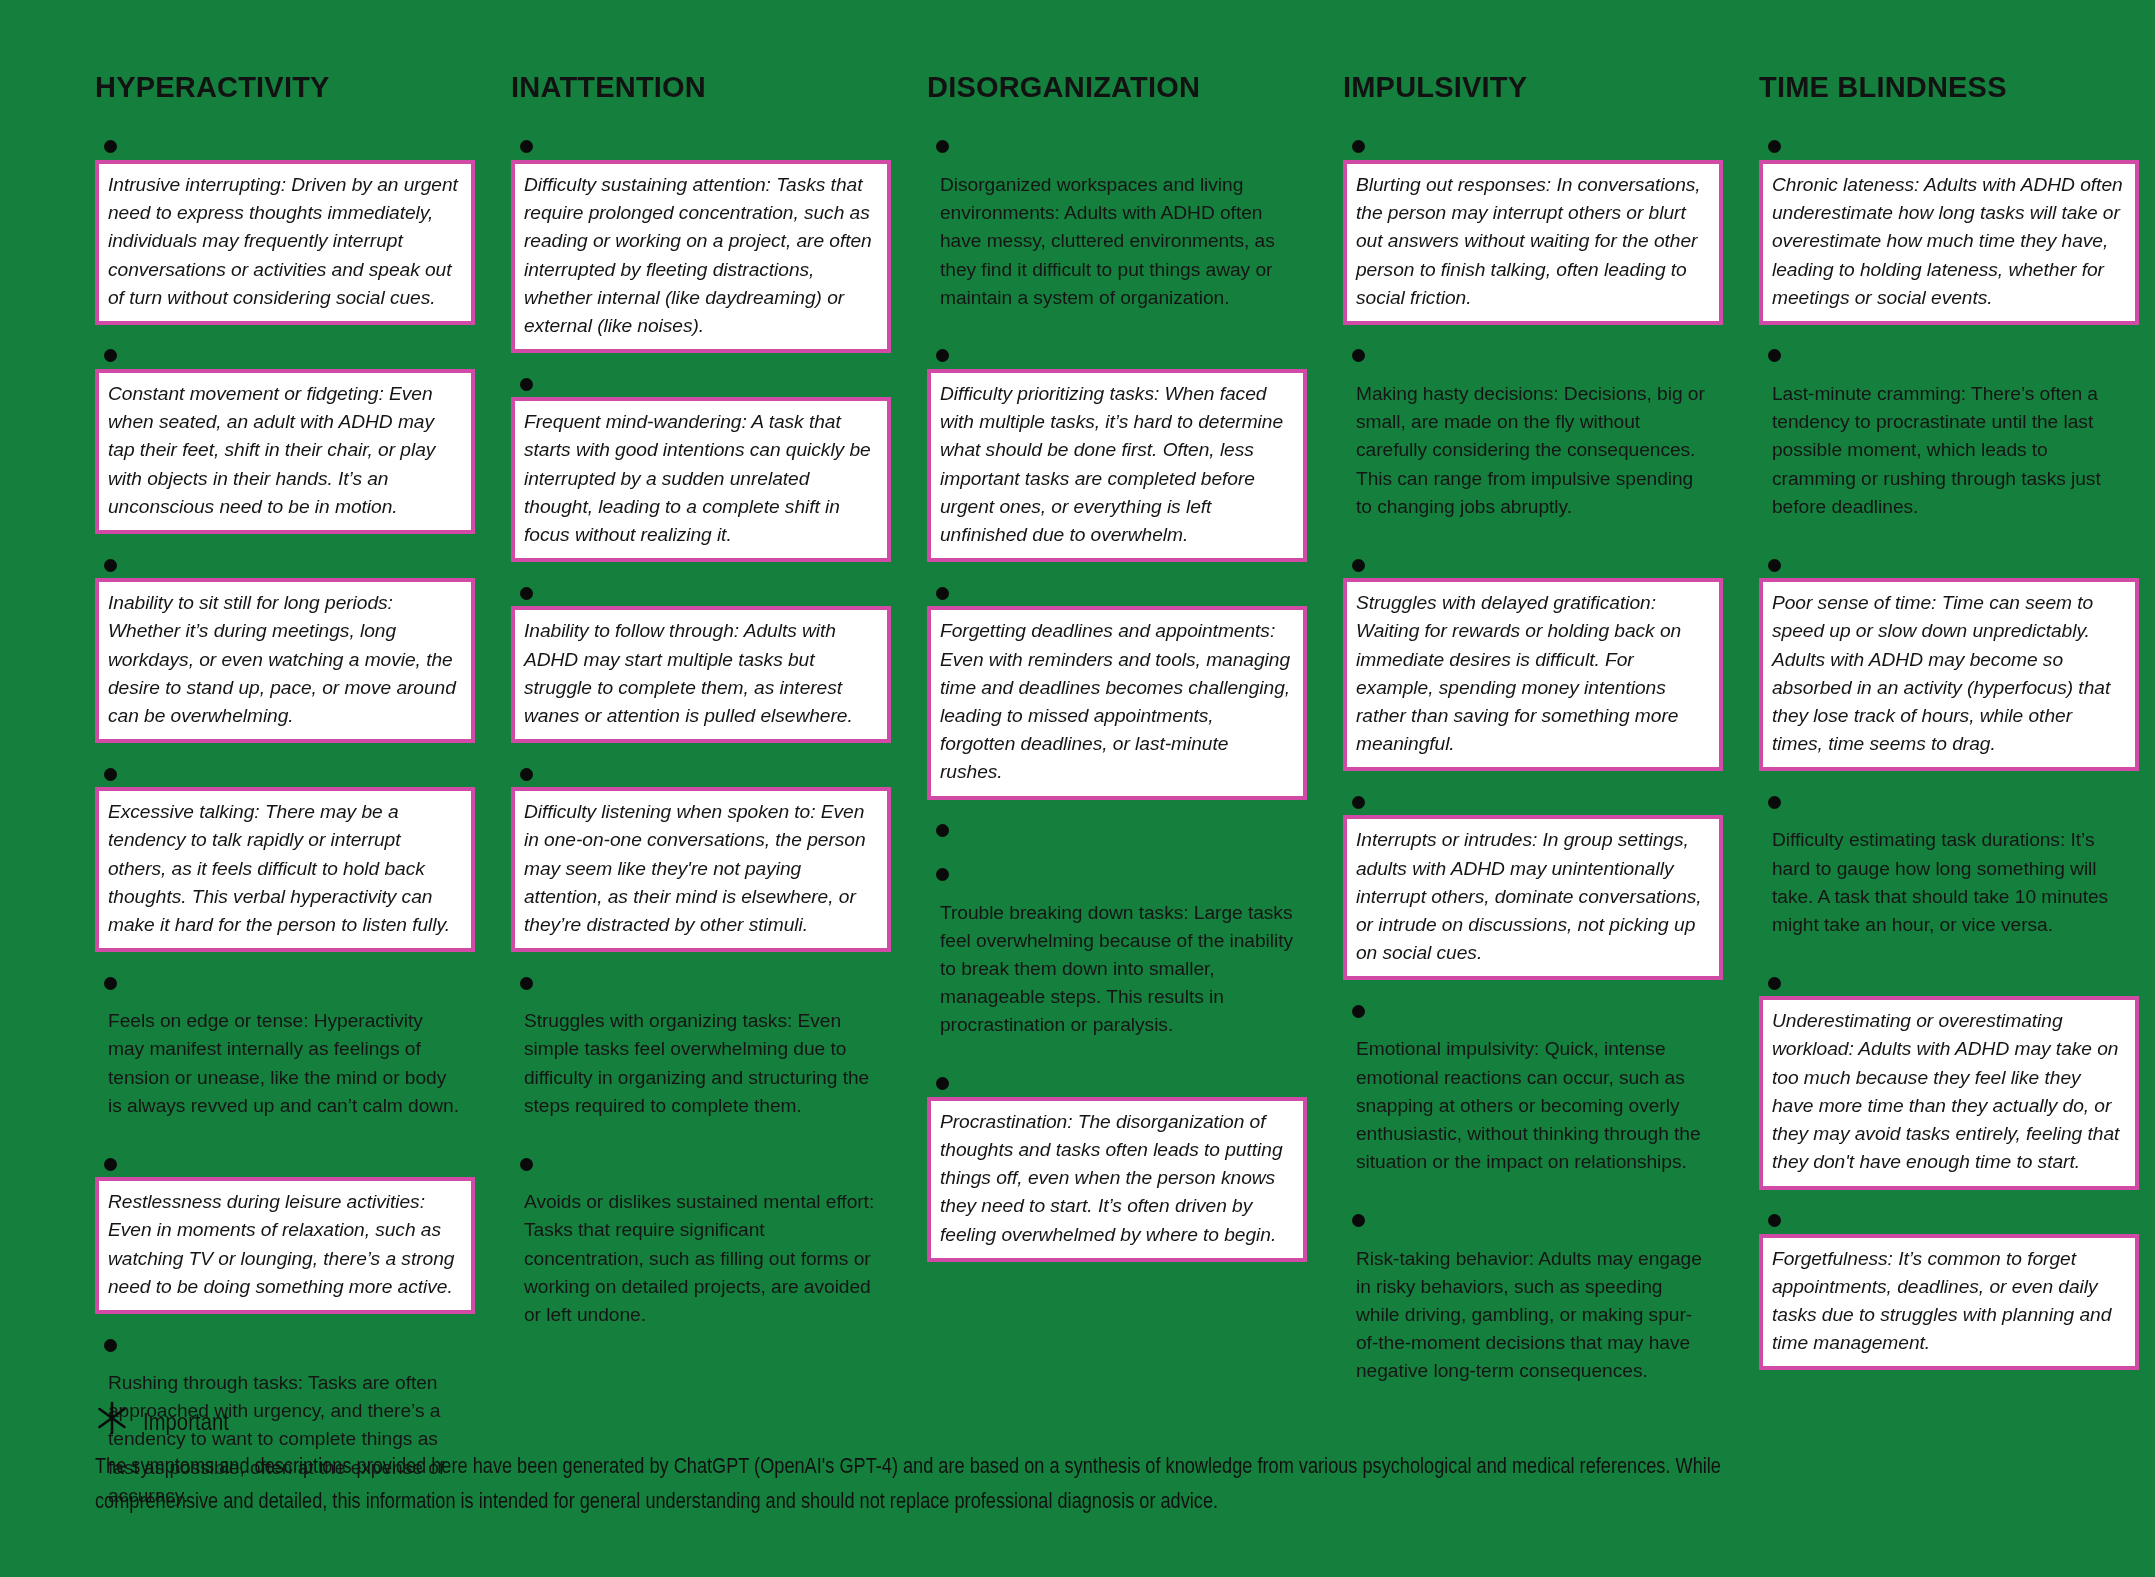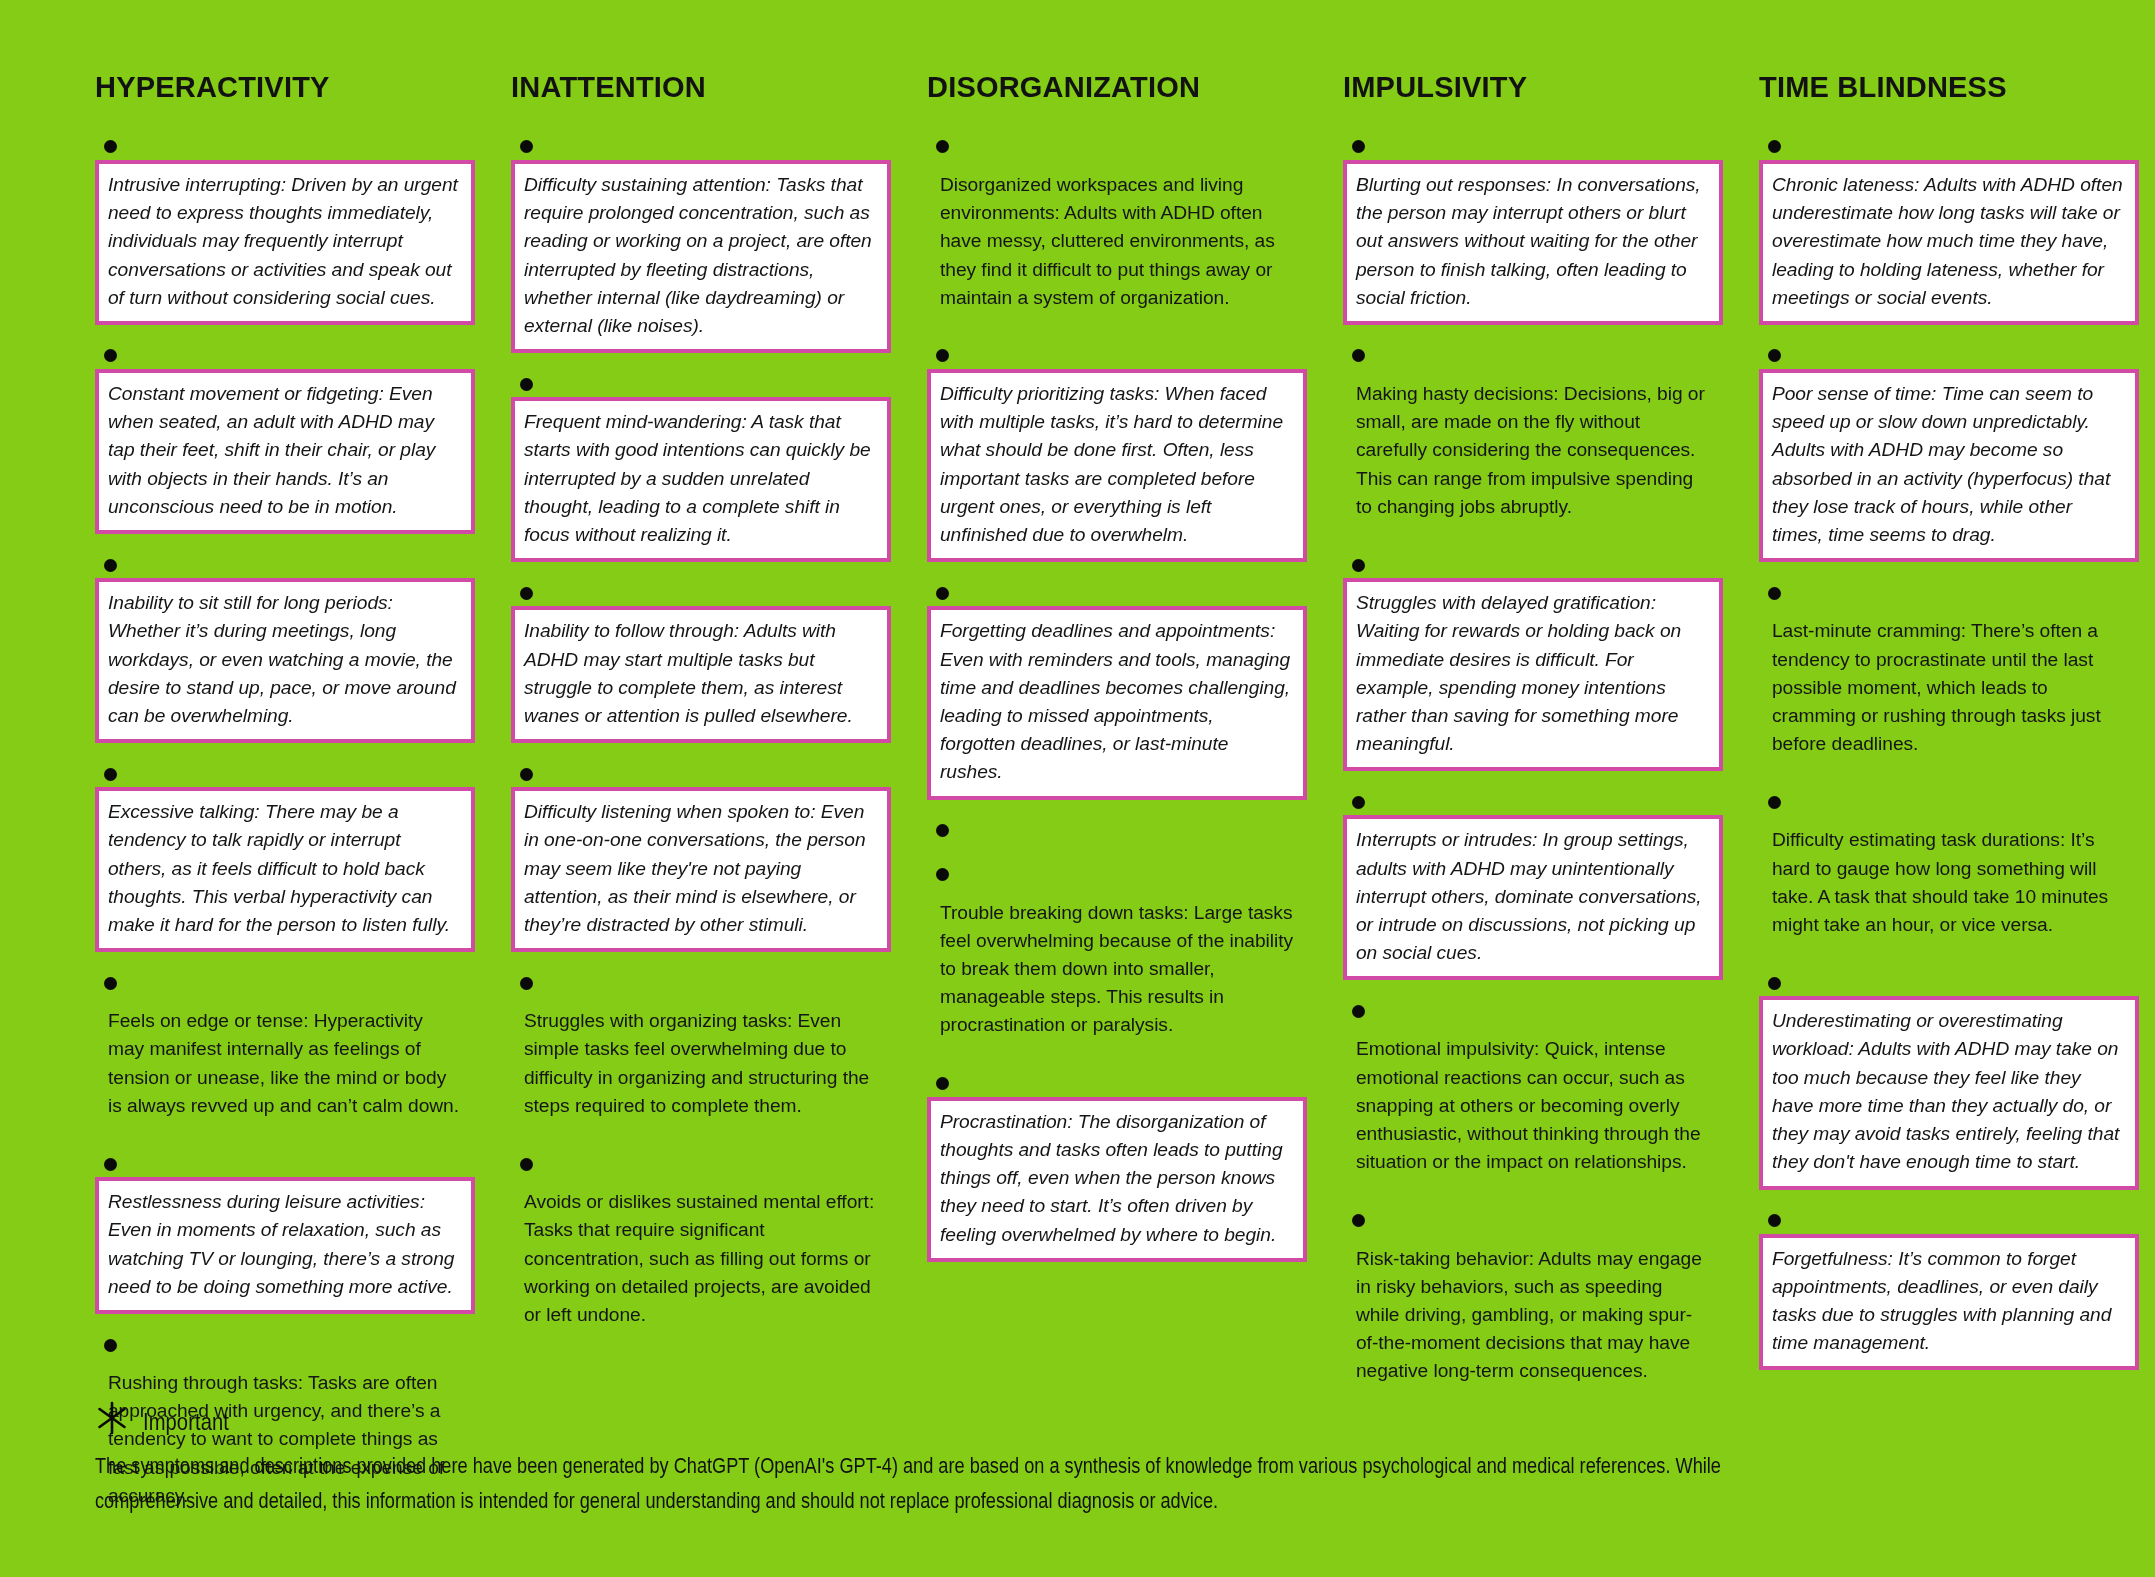--- a/index.html
+++ b/index.html
@@ -9,21 +9,21 @@
     height: 1577px;
     background: #ffffff;
     font-family: "Liberation Sans", sans-serif;
     -webkit-font-smoothing: antialiased;
   }
 
   .page {
     position: relative;
     width: 2155px;
     height: 1577px;
-    background: #84cc16;
+    background: #15803d;
     padding: 72px 86px 0 95px;
   }
 
   .columns {
     display: flex;
     gap: 0;
     align-items: flex-start;
   }
 
   .column {
@@ -318,28 +318,28 @@
           <div class="bullet-row">
             <span class="bullet"></span>
           </div>
           <div class="item-body boxed">Chronic lateness: Adults with ADHD often underestimate how long tasks will take or overestimate how much time they have, leading to holding lateness, whether for meetings or social events.</div>
           <div class="item-spacer"></div>
         </div>
         <div class="item">
           <div class="bullet-row">
             <span class="bullet"></span>
           </div>
+          <div class="item-body">Last-minute cramming: There’s often a tendency to procrastinate until the last possible moment, which leads to cramming or rushing through tasks just before deadlines.</div>
+          <div class="item-spacer"></div>
+        </div>
+        <div class="item">
+          <div class="bullet-row">
+            <span class="bullet"></span>
+          </div>
           <div class="item-body boxed">Poor sense of time: Time can seem to speed up or slow down unpredictably. Adults with ADHD may become so absorbed in an activity (hyperfocus) that they lose track of hours, while other times, time seems to drag.</div>
-          <div class="item-spacer"></div>
-        </div>
-        <div class="item">
-          <div class="bullet-row">
-            <span class="bullet"></span>
-          </div>
-          <div class="item-body">Last-minute cramming: There’s often a tendency to procrastinate until the last possible moment, which leads to cramming or rushing through tasks just before deadlines.</div>
           <div class="item-spacer"></div>
         </div>
         <div class="item">
           <div class="bullet-row">
             <span class="bullet"></span>
           </div>
           <div class="item-body">Difficulty estimating task durations: It’s hard to gauge how long something will take. A task that should take 10 minutes might take an hour, or vice versa.</div>
           <div class="item-spacer"></div>
         </div>
         <div class="item">

